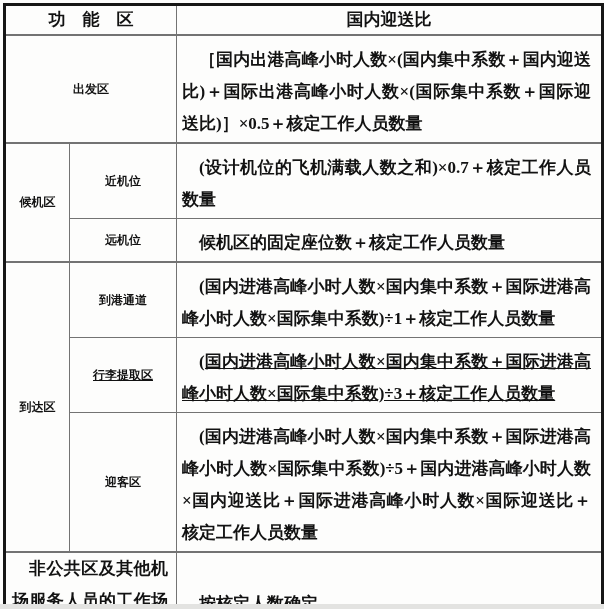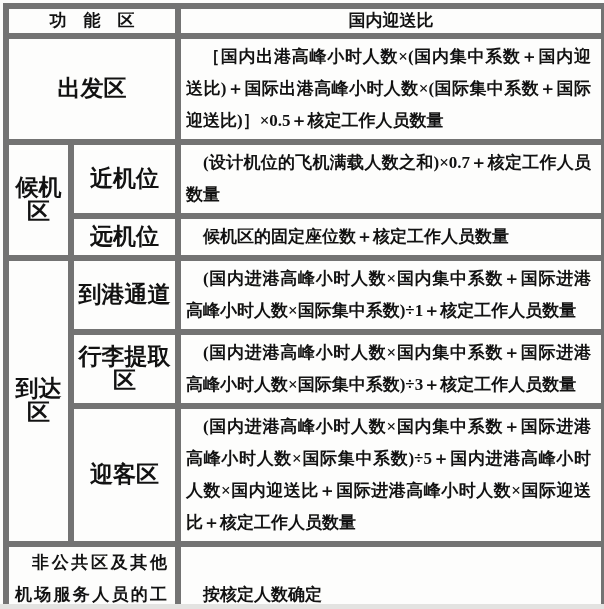--- a/index.html
+++ b/index.html
@@ -23,53 +23,53 @@
     left: 3px;
     top: 3px;
     width: 598px;
     border-collapse: collapse;
     table-layout: fixed;
     border: 3px solid #161616;
     color: #121212;
     font-weight: 700;
   }
   td {
-    border: 6px solid #737373;
+    border: 1px solid #737373;
     vertical-align: middle;
     overflow: hidden;
     box-sizing: border-box;
   }
   .secb { border-bottom-width: 2px; }
   .label {
     text-align: center;
-    font-size: 23px;
+    font-size: 12px;
     line-height: 24px;
     padding: 0 2px;
   }
   .hdr { font-size: 17px; }
   .formula {
     font-size: 17px;
     line-height: 32px;
     text-align: justify;
     text-indent: 1em;
-    padding: 2px 10px 2px 5px;
+    padding: 8px 10px 2px 5px;
   }
   .wrap-label {
     font-size: 17px;
     line-height: 32px;
     text-align: justify;
     text-indent: 1em;
     padding: 0 8px 0 6px;
   }
   tr.r1 { height: 30px; }
   tr.r2 { height: 97px; }
   tr.r3 { height: 71px; }
   tr.r4 { height: 36px; }
   tr.r5 { height: 70px; }
-  tr.r6 { height: 71px; }
+  tr.r6 { height: 71px; text-decoration: underline; }
   tr.r7 { height: 128px; }
   tr.r8 { height: 95px; }
   .scan-strip {
     position: absolute;
     left: 0;
     bottom: 0;
     width: 604px;
     height: 5px;
     background: #e3e3e1;
   }

